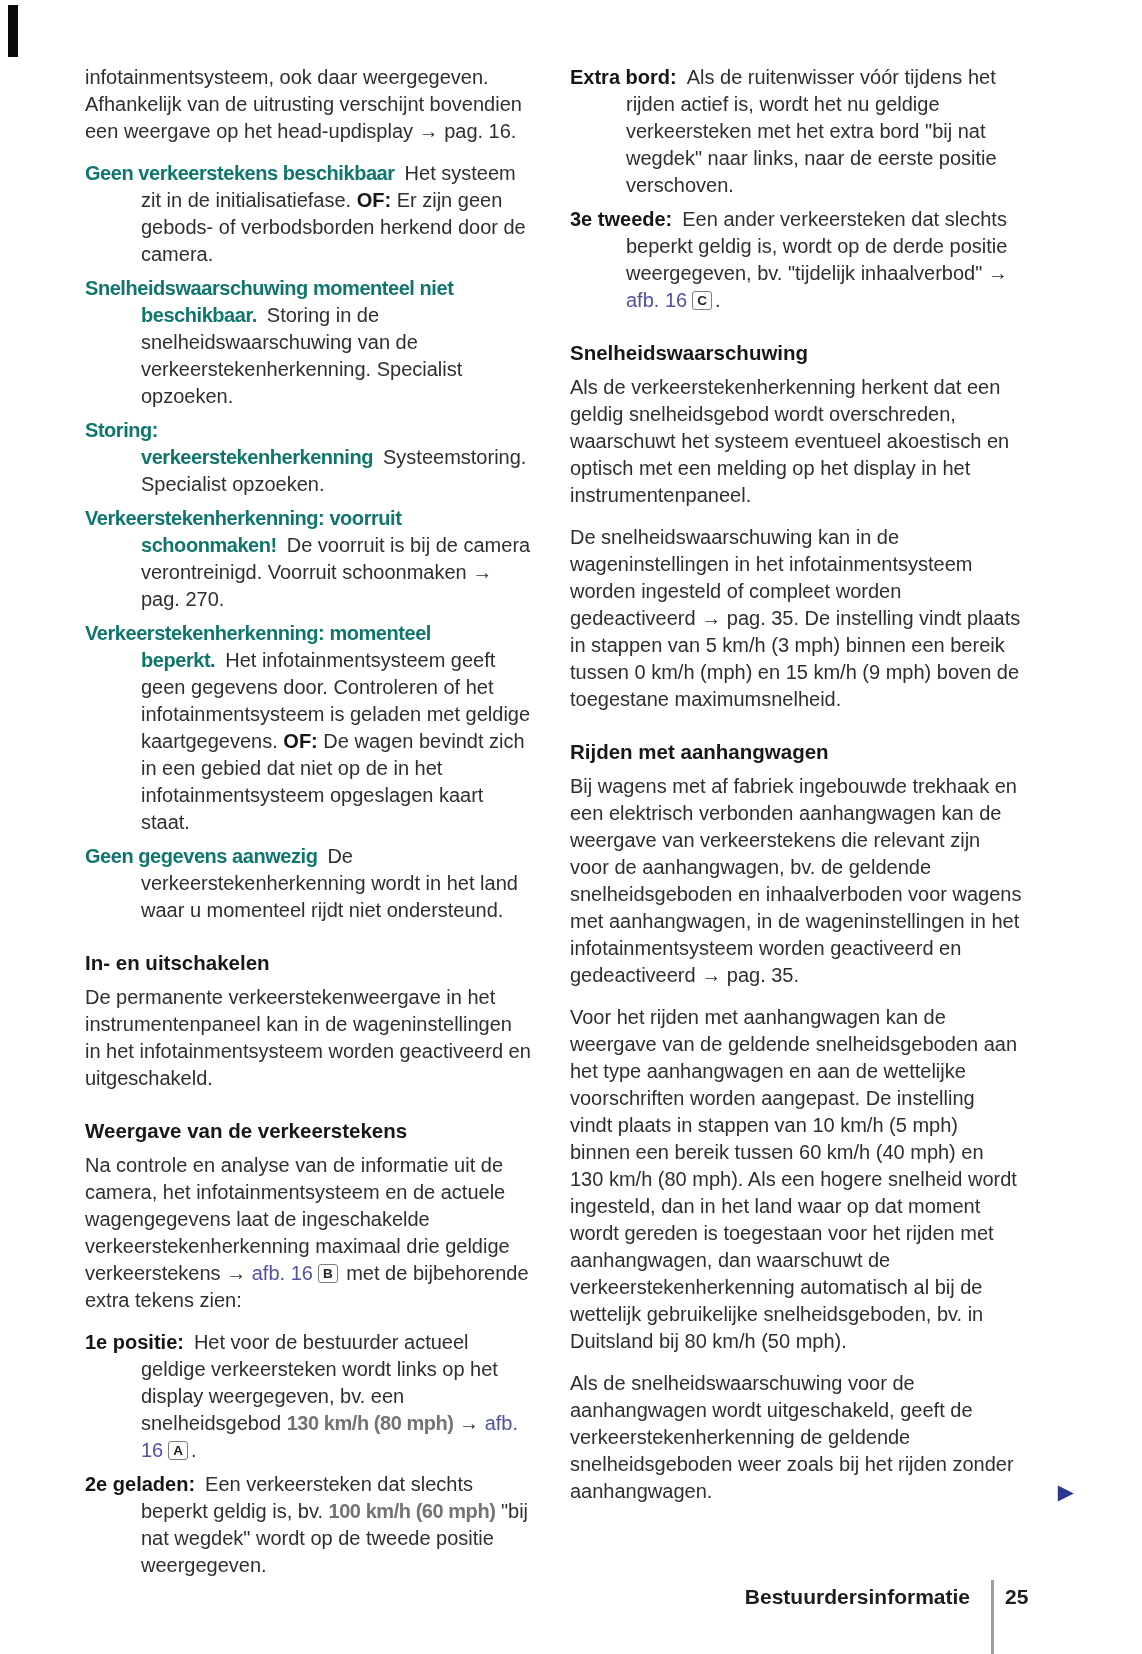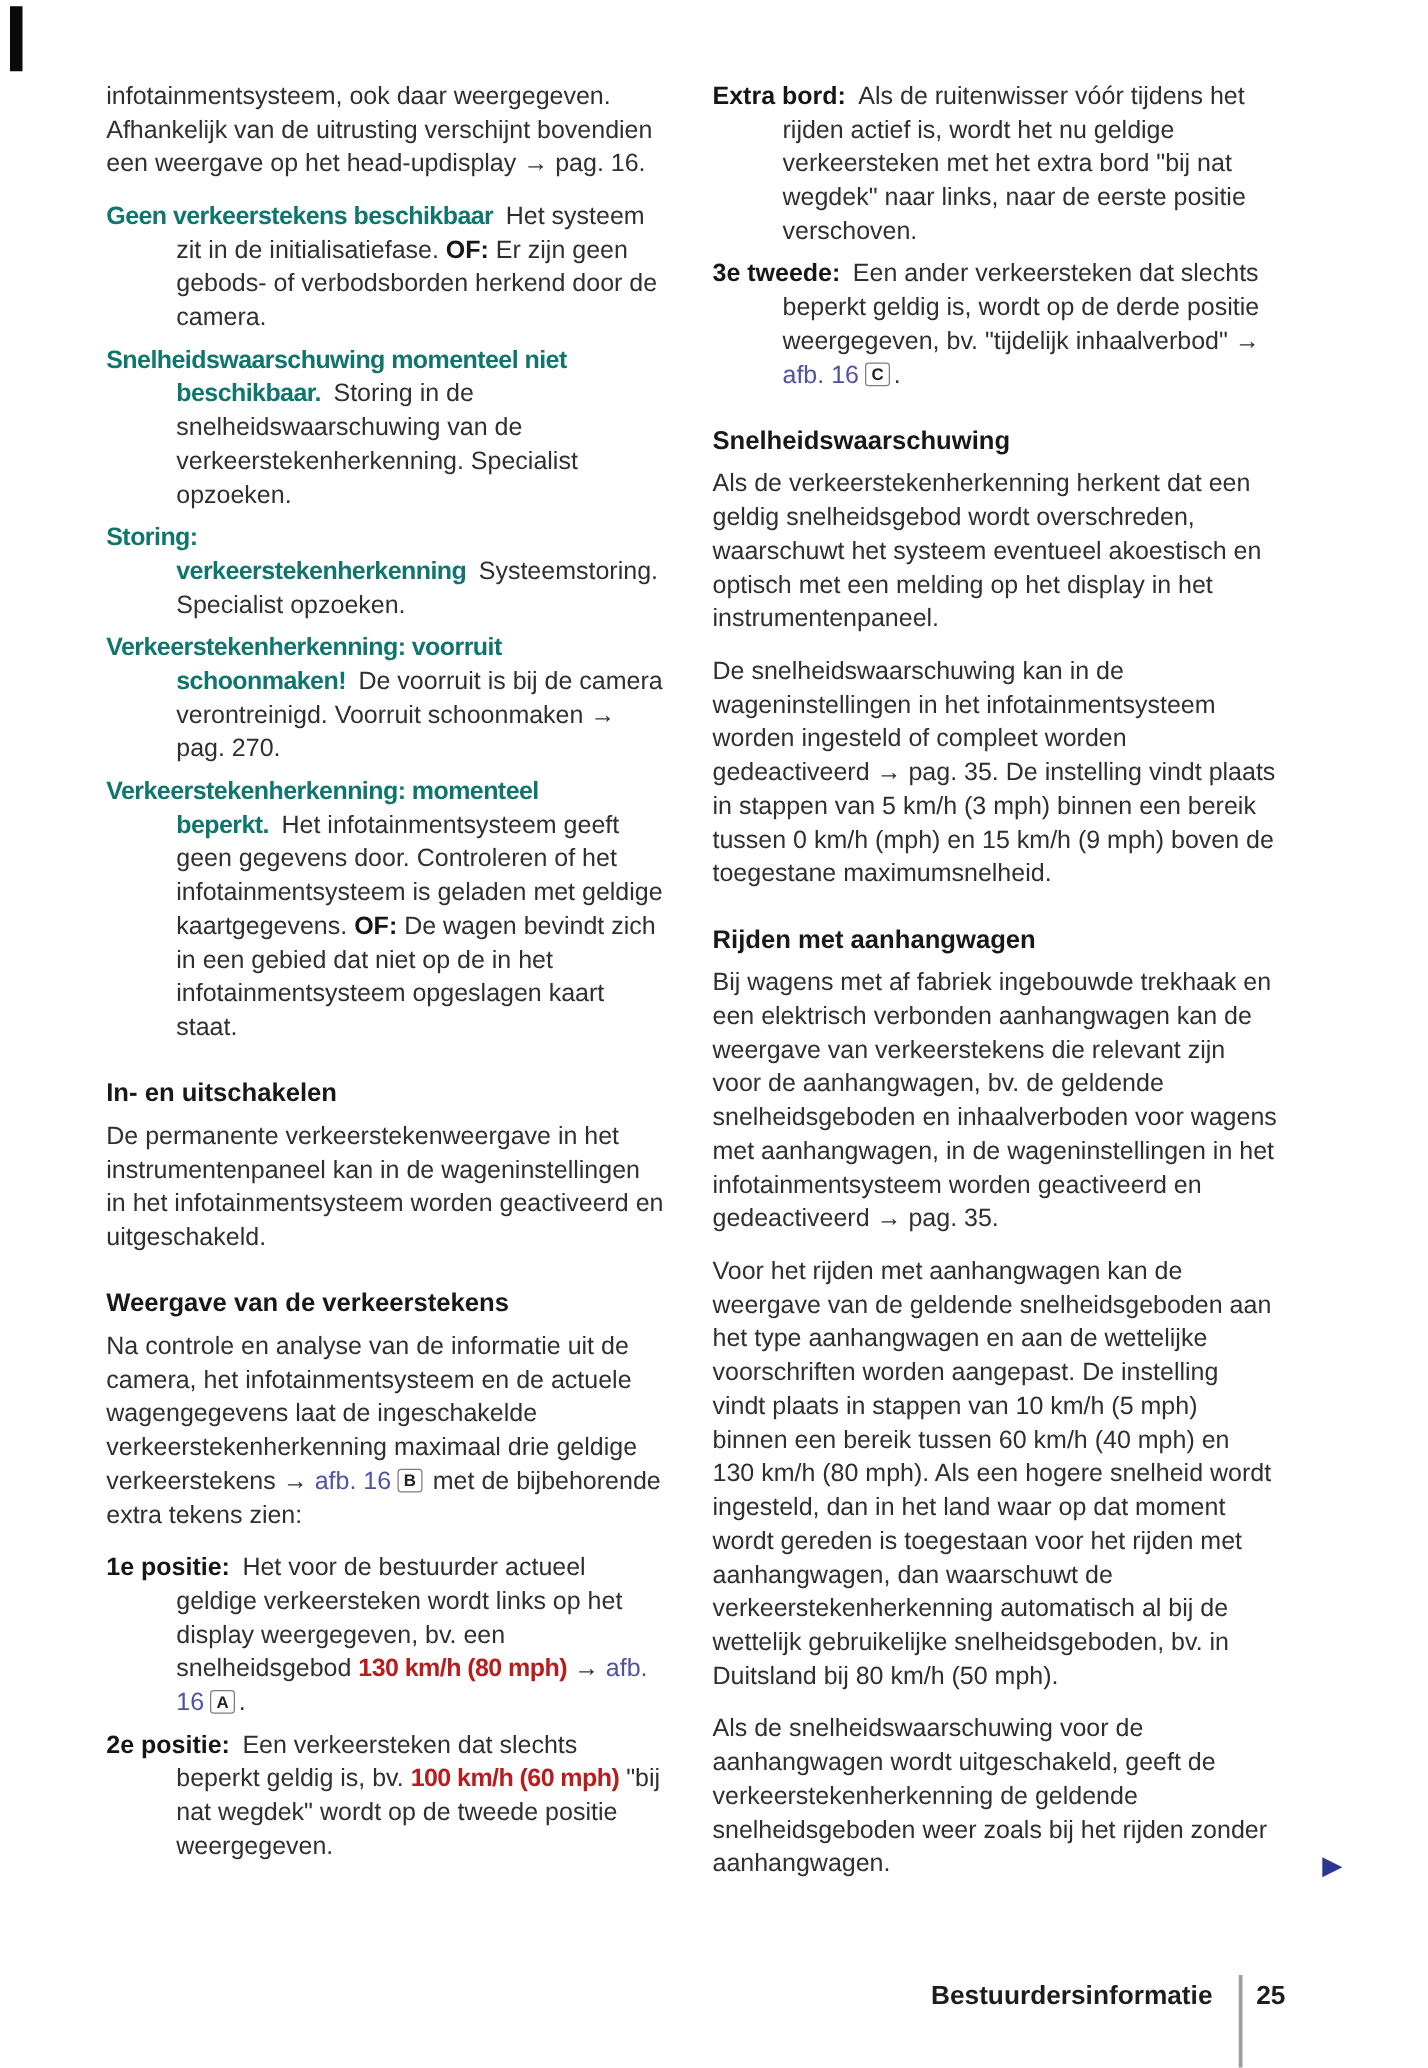--- a/index.html
+++ b/index.html
@@ -14,21 +14,21 @@
   .col-left{left:85px;width:448px;}
   .col-right{left:570px;width:452px;}
   .para{margin:0 0 15px;}
   .def{padding-left:56px;text-indent:-56px;margin:0 0 7px;}
   .subheading{font-size:20.5px;line-height:27px;font-weight:700;color:#181818;margin:25px 0 8px;}
   .col > :first-child{margin-top:0;}
   .seg-n{color:#2f2f2f;}
   .seg-term{font-weight:700;letter-spacing:-0.45px;color:#0f766e;margin-right:10px;}
   .seg-dt{font-weight:700;color:#161616;margin-right:10px;}
   .seg-bold{font-weight:700;color:#161616;}
-  .seg-bc{font-weight:700;letter-spacing:-0.45px;color:#b91c1c;}
+  .seg-bc{font-weight:700;letter-spacing:-0.45px;color:#737373;}
   .seg-link{color:#4f51a1;}
   .seg-box{
     display:inline-block;text-indent:0;border:1.6px solid #7c7c7c;border-radius:3px;
     padding:0 4px;margin:0 3px 0 5px;font-size:13.5px;line-height:17px;font-weight:700;
     color:#222;vertical-align:2px;
   }
   .cont-wrap{position:relative;}
   .cont-arrow{
     position:absolute;right:-52px;bottom:1px;
     font-family:"DejaVu Sans",sans-serif;font-size:21px;line-height:24px;color:#2c3792;
@@ -48,26 +48,27 @@
 
 <div class="print-mark"></div>
 
 <div class="col col-left">
     <p class="para"><span class="seg-n">infotainmentsysteem, ook daar weergegeven. Afhankelijk van de uitrusting verschijnt bovendien een weergave op het head-updisplay → pag. 16.</span></p>
     <p class="para def"><span class="seg-term">Geen verkeerstekens beschikbaar</span><span class="seg-n">Het systeem zit in de initialisatiefase. </span><span class="seg-bold">OF: </span><span class="seg-n">Er zijn geen gebods- of verbodsborden herkend door de camera.</span></p>
     <p class="para def"><span class="seg-term">Snelheidswaarschuwing momenteel niet beschikbaar.</span><span class="seg-n">Storing in de snelheidswaarschuwing van de verkeerstekenherkenning. Specialist opzoeken.</span></p>
     <p class="para def"><span class="seg-term">Storing: verkeerstekenherkenning</span><span class="seg-n">Systeemstoring. Specialist opzoeken.</span></p>
     <p class="para def"><span class="seg-term">Verkeerstekenherkenning: voorruit schoonmaken!</span><span class="seg-n">De voorruit is bij de camera verontreinigd. Voorruit schoonmaken → pag. 270.</span></p>
     <p class="para def"><span class="seg-term">Verkeerstekenherkenning: momenteel beperkt.</span><span class="seg-n">Het infotainmentsysteem geeft geen gegevens door. Controleren of het infotainmentsysteem is geladen met geldige kaartgegevens. </span><span class="seg-bold">OF: </span><span class="seg-n">De wagen bevindt zich in een gebied dat niet op de in het infotainmentsysteem opgeslagen kaart staat.</span></p>
+    <p class="para def"><span class="seg-term">Geen gegevens aanwezig</span><span class="seg-n">De verkeerstekenherkenning wordt in het land waar u momenteel rijdt niet ondersteund.</span></p>
     <h3 class="subheading">In- en uitschakelen</h3>
     <p class="para"><span class="seg-n">De permanente verkeerstekenweergave in het instrumentenpaneel kan in de wageninstellingen in het infotainmentsysteem worden geactiveerd en uitgeschakeld.</span></p>
     <h3 class="subheading">Weergave van de verkeerstekens</h3>
     <p class="para"><span class="seg-n">Na controle en analyse van de informatie uit de camera, het infotainmentsysteem en de actuele wagengegevens laat de ingeschakelde verkeerstekenherkenning maximaal drie geldige verkeerstekens → </span><span class="seg-link">afb. 16</span><span class="seg-box">B</span><span class="seg-n"> met de bijbehorende extra tekens zien:</span></p>
     <p class="para def"><span class="seg-dt">1e positie:</span><span class="seg-n">Het voor de bestuurder actueel geldige verkeersteken wordt links op het display weergegeven, bv. een snelheidsgebod </span><span class="seg-bc">130 km/h (80 mph)</span><span class="seg-n"> → </span><span class="seg-link">afb. 16</span><span class="seg-box">A</span><span class="seg-n">.</span></p>
-    <p class="para def"><span class="seg-dt">2e positie:</span><span class="seg-n">Een verkeersteken dat slechts beperkt geldig is, bv. </span><span class="seg-bc">100 km/h (60 mph)</span><span class="seg-n"> "bij nat wegdek" wordt op de tweede positie weergegeven.</span></p>
+    <p class="para def"><span class="seg-dt">2e geladen:</span><span class="seg-n">Een verkeersteken dat slechts beperkt geldig is, bv. </span><span class="seg-bc">100 km/h (60 mph)</span><span class="seg-n"> "bij nat wegdek" wordt op de tweede positie weergegeven.</span></p>
   </div>
 <div class="col col-right">
     <p class="para def"><span class="seg-dt">Extra bord:</span><span class="seg-n">Als de ruitenwisser vóór tijdens het rijden actief is, wordt het nu geldige verkeersteken met het extra bord "bij nat wegdek" naar links, naar de eerste positie verschoven.</span></p>
     <p class="para def"><span class="seg-dt">3e tweede:</span><span class="seg-n">Een ander verkeersteken dat slechts beperkt geldig is, wordt op de derde positie weergegeven, bv. "tijdelijk inhaalverbod" → </span><span class="seg-link">afb. 16</span><span class="seg-box">C</span><span class="seg-n">.</span></p>
     <h3 class="subheading">Snelheidswaarschuwing</h3>
     <p class="para"><span class="seg-n">Als de verkeerstekenherkenning herkent dat een geldig snelheidsgebod wordt overschreden, waarschuwt het systeem eventueel akoestisch en optisch met een melding op het display in het instrumentenpaneel.</span></p>
     <p class="para"><span class="seg-n">De snelheidswaarschuwing kan in de wageninstellingen in het infotainmentsysteem worden ingesteld of compleet worden gedeactiveerd → pag. 35. De instelling vindt plaats in stappen van 5 km/h (3 mph) binnen een bereik tussen 0 km/h (mph) en 15 km/h (9 mph) boven de toegestane maximumsnelheid.</span></p>
     <h3 class="subheading">Rijden met aanhangwagen</h3>
     <p class="para"><span class="seg-n">Bij wagens met af fabriek ingebouwde trekhaak en een elektrisch verbonden aanhangwagen kan de weergave van verkeerstekens die relevant zijn voor de aanhangwagen, bv. de geldende snelheidsgeboden en inhaalverboden voor wagens met aanhangwagen, in de wageninstellingen in het infotainmentsysteem worden geactiveerd en gedeactiveerd → pag. 35.</span></p>
     <p class="para"><span class="seg-n">Voor het rijden met aanhangwagen kan de weergave van de geldende snelheidsgeboden aan het type aanhangwagen en aan de wettelijke voorschriften worden aangepast. De instelling vindt plaats in stappen van 10 km/h (5 mph) binnen een bereik tussen 60 km/h (40 mph) en 130 km/h (80 mph). Als een hogere snelheid wordt ingesteld, dan in het land waar op dat moment wordt gereden is toegestaan voor het rijden met aanhangwagen, dan waarschuwt de verkeerstekenherkenning automatisch al bij de wettelijk gebruikelijke snelheidsgeboden, bv. in Duitsland bij 80 km/h (50 mph).</span></p>

